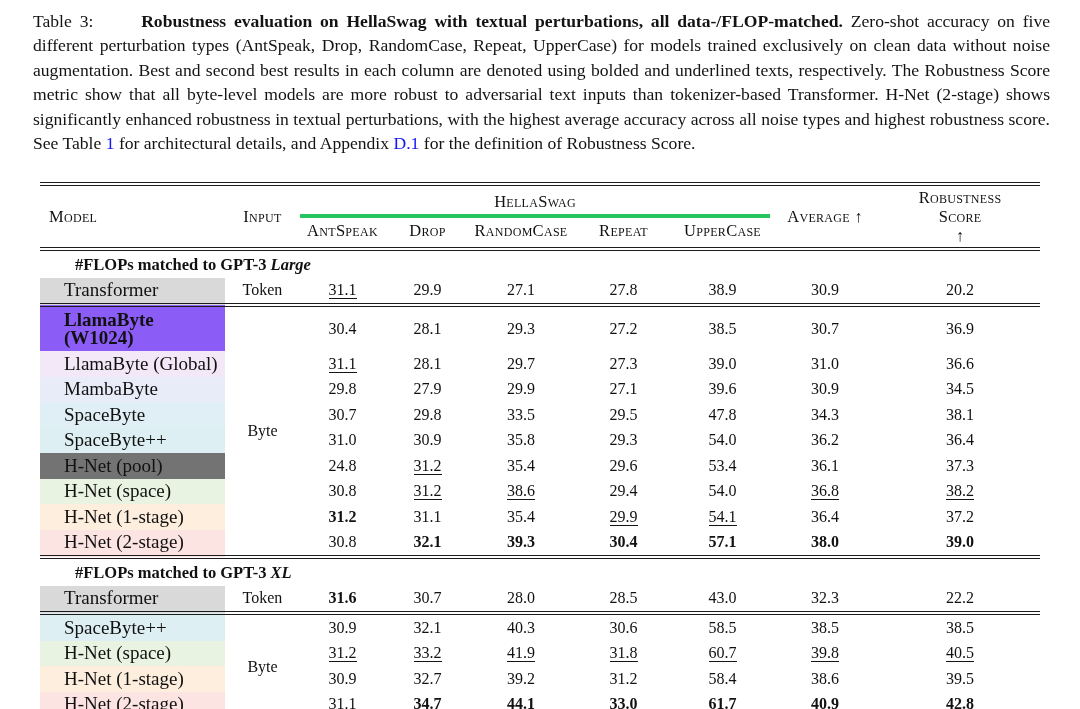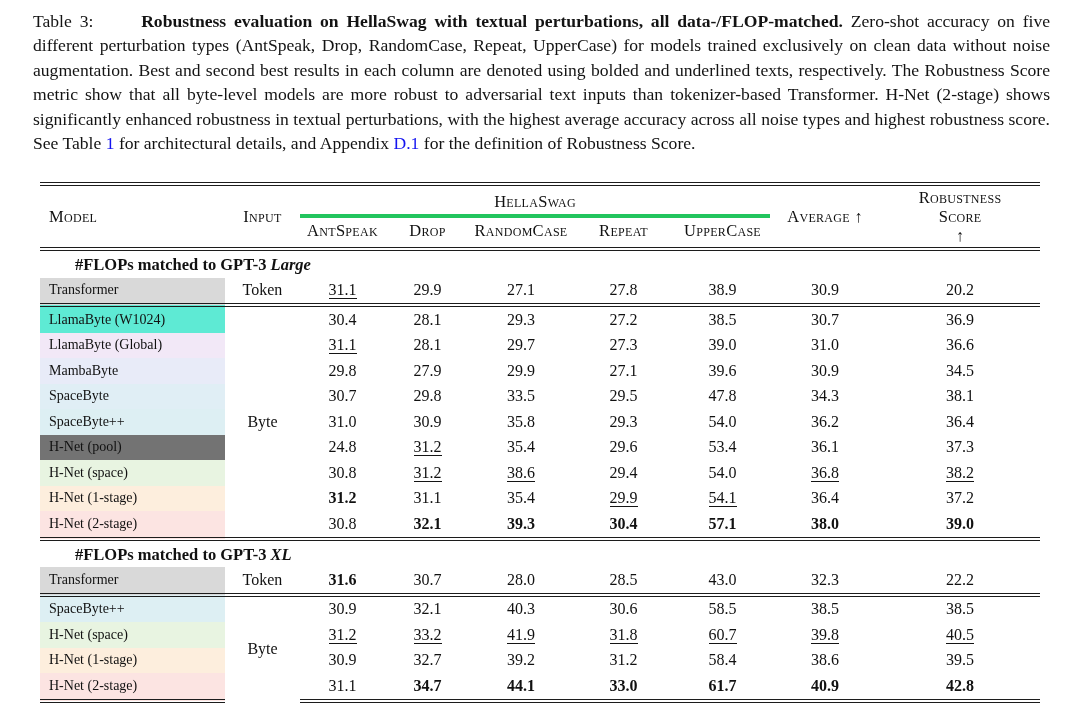--- a/index.html
+++ b/index.html
@@ -48,21 +48,21 @@
   
   td { padding: 3.5px 0; line-height: 18.5px; }
   td.section-title {
     font-weight: bold;
     font-size: 16.5px;
     padding: 5px 0 3px 35px;
     text-align: left;
   }
   td.section-title em { font-style: italic; font-weight: bold; }
   tr.section-sep td { border-top: 4px double #1c1c1c; }
-  td.model-cell { text-align: left; padding-left: 9px; font-size: 14px; margin-left: 6px; }
+  td.model-cell { text-align: left; padding-left: 24px; font-size: 19px; margin-left: 6px; }
   td.input-cell { text-align: center; vertical-align: middle; }
   td.value-cell { text-align: center; }
   tr.divider-row td { border-bottom: 4px double #1c1c1c; }
   tr.bottom-row td { border-bottom: 4px double #1c1c1c; }
   .best { font-weight: bold; }
   .second { border-bottom: 1px solid #141414; padding-bottom: 0px; }
 </style>
 </head>
 <body>
 
@@ -116,21 +116,21 @@
         <td class="input-cell">Token</td>
         <td class="value-cell"><span class="second">31.1</span></td>
         <td class="value-cell"><span>29.9</span></td>
         <td class="value-cell"><span>27.1</span></td>
         <td class="value-cell"><span>27.8</span></td>
         <td class="value-cell"><span>38.9</span></td>
         <td class="value-cell"><span>30.9</span></td>
         <td class="value-cell"><span>20.2</span></td>
       </tr>
       <tr>
-        <td class="model-cell" style="background: #5eead4;">LlamaByte (W1024)</td>
+        <td class="model-cell" style="background: #8b5cf6; font-weight: bold;">LlamaByte (W1024)</td>
         <td class="input-cell" rowspan="9">Byte</td>
         <td class="value-cell"><span>30.4</span></td>
         <td class="value-cell"><span>28.1</span></td>
         <td class="value-cell"><span>29.3</span></td>
         <td class="value-cell"><span>27.2</span></td>
         <td class="value-cell"><span>38.5</span></td>
         <td class="value-cell"><span>30.7</span></td>
         <td class="value-cell"><span>36.9</span></td>
       </tr>
       <tr>

